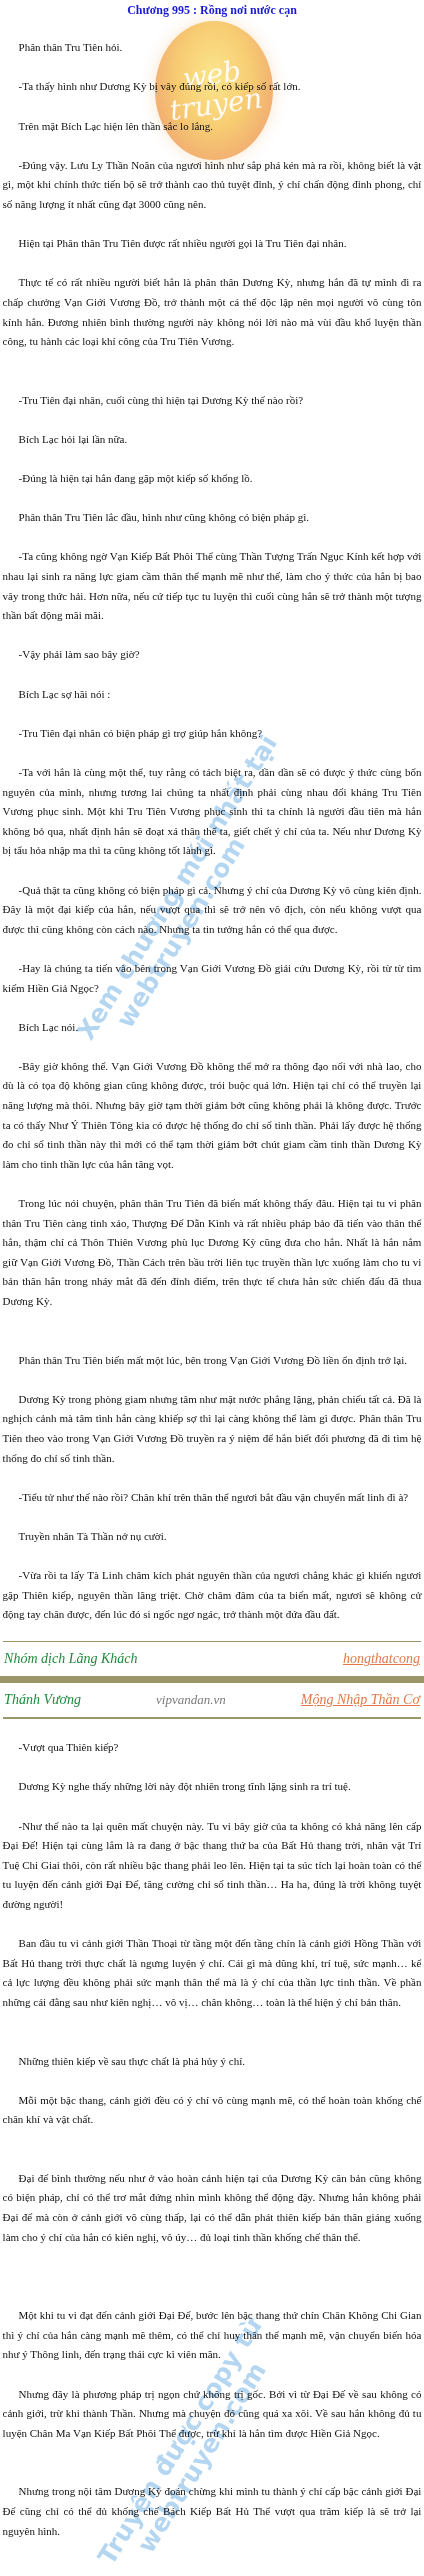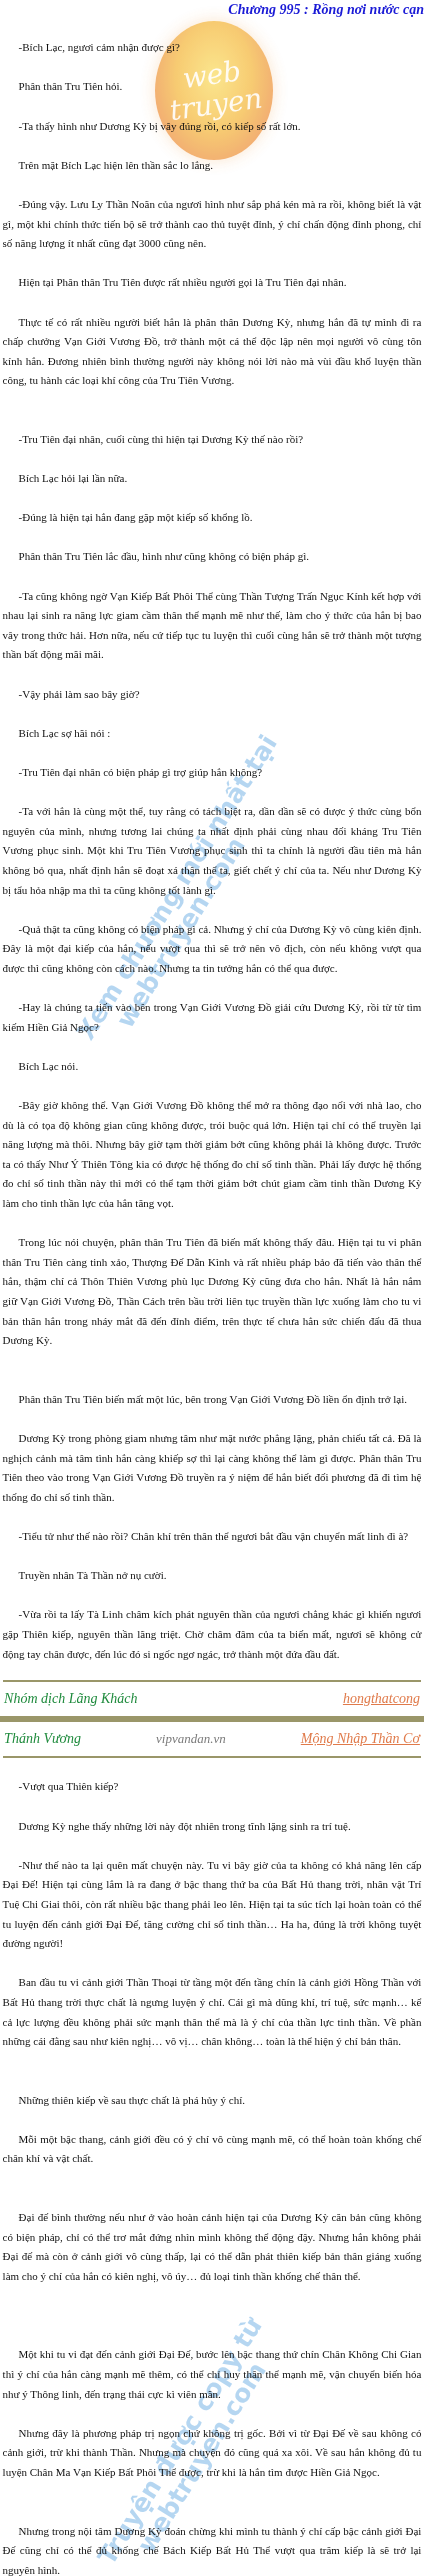--- a/index.html
+++ b/index.html
@@ -1,21 +1,21 @@
 <!DOCTYPE html>
 <html style="font-size:8.2px"><head>
 <meta charset="utf-8">
 <style>
   html, body { margin: 0; padding: 0; background: #ffffff; }
   body { width: 424px; position: relative; overflow-x: hidden; }
   .page { width: 424px; position: relative; }
   .chapter-title {
     font-family: "Liberation Serif", "DejaVu Serif", serif;
-    color: #1a1ad6; text-align: right; font-size: 14px;
-    margin: 0; padding: 2.1px 0 0 0; line-height: 16.5px; position: relative; z-index: 2; font-style: italic;
+    color: #1a1ad6; text-align: center; font-size: 12px;
+    margin: 0; padding: 2.1px 0 0 0; line-height: 16.5px; position: relative; z-index: 2;
   }
   .body-text { position: relative; z-index: 2; padding: 0 2.6px 0 2.6px; }
   .para {
     font-family: "Liberation Serif", "DejaVu Serif", serif;
     font-size: 11px; line-height: 19.6px; color: #111;
     text-align: justify; text-indent: 16px;
     margin: 0 0 19.6px 0;
   }
   .para.gap { margin-bottom: 39px; }
   .para.gap2 { margin-bottom: 59px; }
@@ -60,21 +60,20 @@
   </div>
   <div class="watermark-diag" style="left:93px; top:2555px;">
     <div>Truyện được copy từ</div>
     <div style="padding-left:31px;">webtruyen.com</div>
   </div>
 
   <h1 class="chapter-title">Chương 995 : Rồng nơi nước cạn</h1>
 
   <div class="body-text" style="padding-top:19.6px;">
 
-    <p class="para">-Bích Lạc, ngươi cảm nhận được gì?</p>
     <p class="para">Phân thân Tru Tiên hỏi.</p>
     <p class="para">-Ta thấy hình như Dương Kỳ bị vây đúng rồi, có kiếp số rất lớn.</p>
     <p class="para">Trên mặt Bích Lạc hiện lên thần sắc lo lắng.</p>
     <p class="para">-Đúng vậy. Lưu Ly Thần Noãn của ngươi hình như sắp phá kén mà ra rồi, không biết là vật gì, một khi chính thức tiến bộ sẽ trở thành cao thủ tuyệt đỉnh, ý chí chấn động đỉnh phong, chỉ số năng lượng ít nhất cũng đạt 3000 cũng nên.</p>
     <p class="para">Hiện tại Phân thân Tru Tiên được rất nhiều người gọi là Tru Tiên đại nhân.</p>
     <p class="para gap">Thực tế có rất nhiều người biết hắn là phân thân Dương Kỳ, nhưng hắn đã tự mình đi ra chấp chưởng Vạn Giới Vương Đồ, trở thành một cá thể độc lập nên mọi người vô cùng tôn kính hắn. Đương nhiên bình thường người này không nói lời nào mà vùi đầu khổ luyện thần công, tu hành các loại khí công của Tru Tiên Vương.</p>
     <p class="para">-Tru Tiên đại nhân, cuối cùng thì hiện tại Dương Kỳ thế nào rồi?</p>
     <p class="para">Bích Lạc hỏi lại lần nữa.</p>
     <p class="para">-Đúng là hiện tại hắn đang gặp một kiếp số khổng lồ.</p>
     <p class="para">Phân thân Tru Tiên lắc đầu, hình như cũng không có biện pháp gì.</p>

